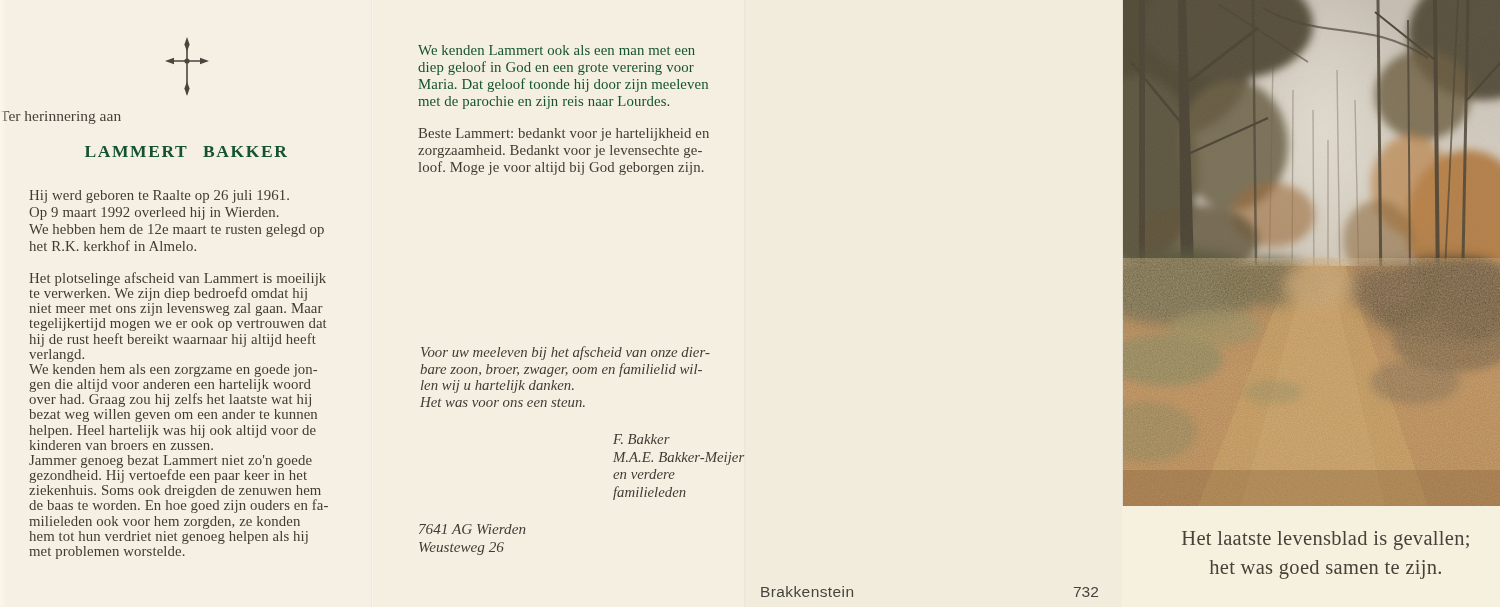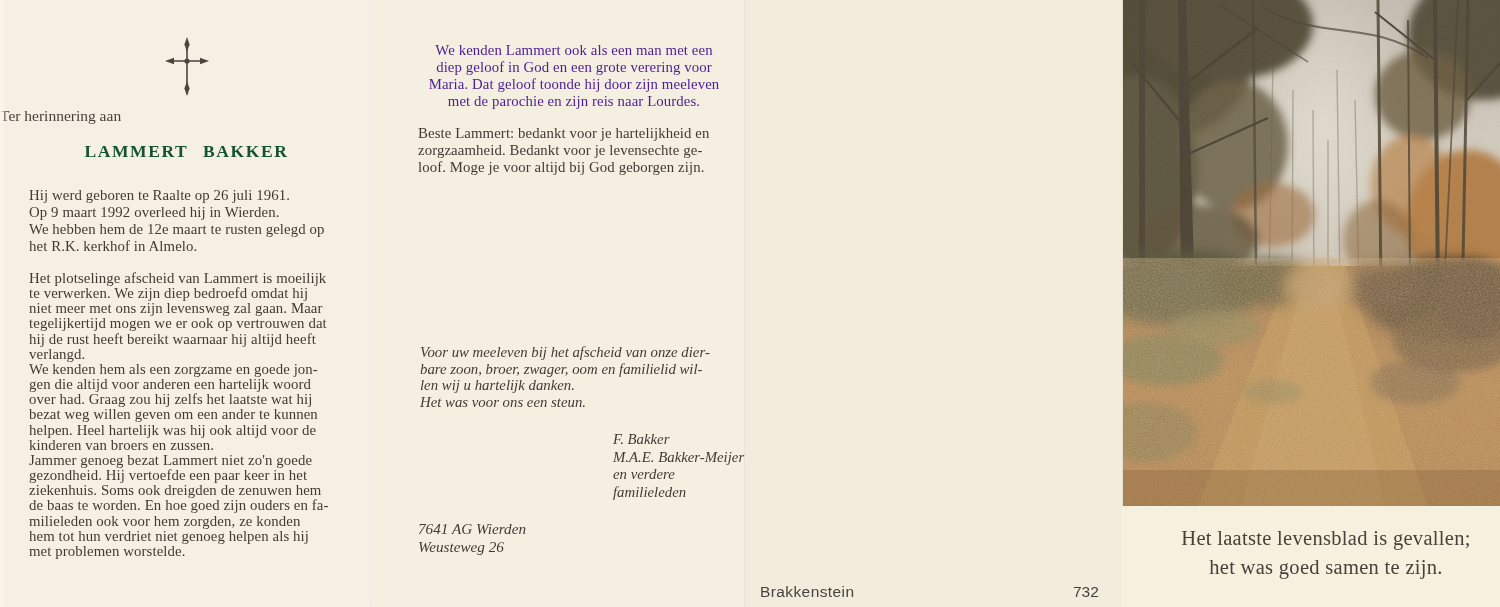--- a/index.html
+++ b/index.html
@@ -32,21 +32,21 @@
   .body-text-2 { font-size: 14.8px; line-height: 17px; letter-spacing: 0.1px; }
   .italic { font-style: italic; }
   #memorial-label { top: 107px; width: 100%; text-align: left; font-size: 15.5px; color: #45413a; }
   #deceased-name {
     top: 141px; width: 100%; text-align: center;
     font-size: 17.5px; font-weight: bold; letter-spacing: 1.6px; word-spacing: 9px; color: #14532d;
   }
   #cross { top: 36px; left: 0; width: 100%; text-align: center; }
   #birth-death { top: 187px; left: 29px; width: 322px; line-height: 17px; }
   #memoriam { top: 271px; left: 29px; width: 325px; }
-  #faith-para { top: 42px; left: 45px; width: 312px; color: #4c1d95; text-align: center; }
+  #faith-para { top: 42px; left: 45px; width: 312px; color: #14532d; }
   #farewell-para { top: 125px; left: 45px; width: 312px; }
   #thanks-para { top: 344px; left: 47px; width: 310px; font-size: 14.8px; line-height: 16.6px; }
   #signatures { top: 431px; left: 202px; font-size: 14.8px; line-height: 17.6px; margin-left: 38px; }
   #address { top: 520px; left: 45px; font-size: 15.2px; line-height: 17.6px; }
   #publisher {
     top: 583px; left: 15px;
     font-family: "Liberation Sans", sans-serif; font-size: 15.5px; color: #44443f; letter-spacing: 0.4px;
   }
   #card-number {
     top: 583px; left: 328px;

